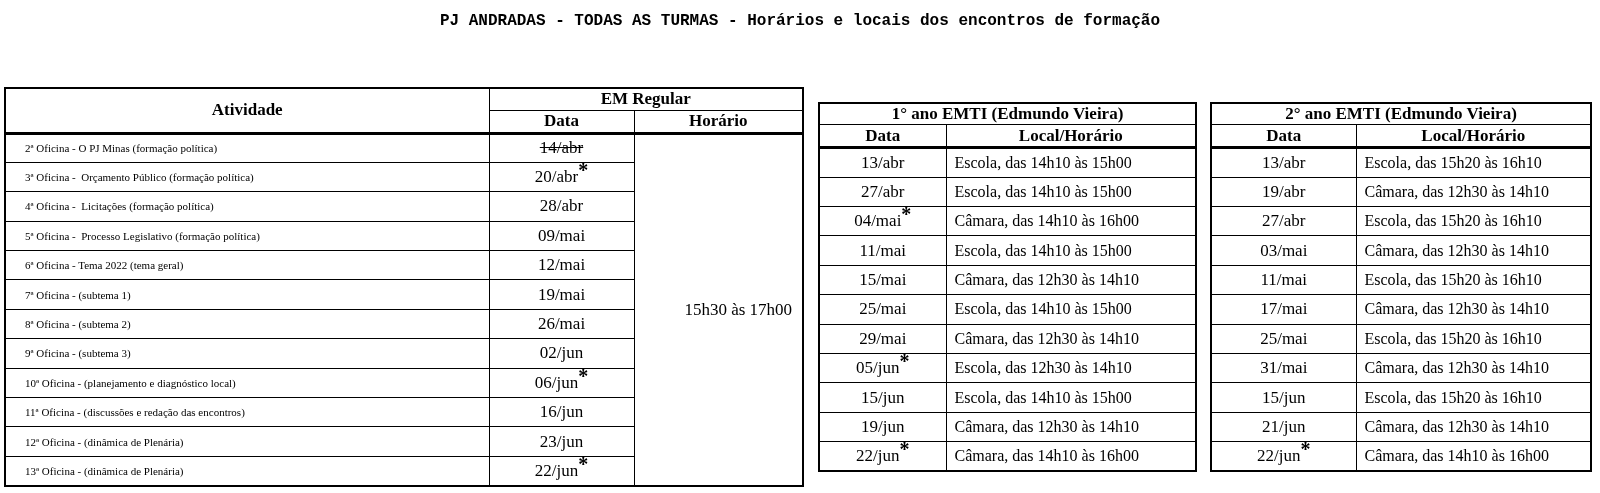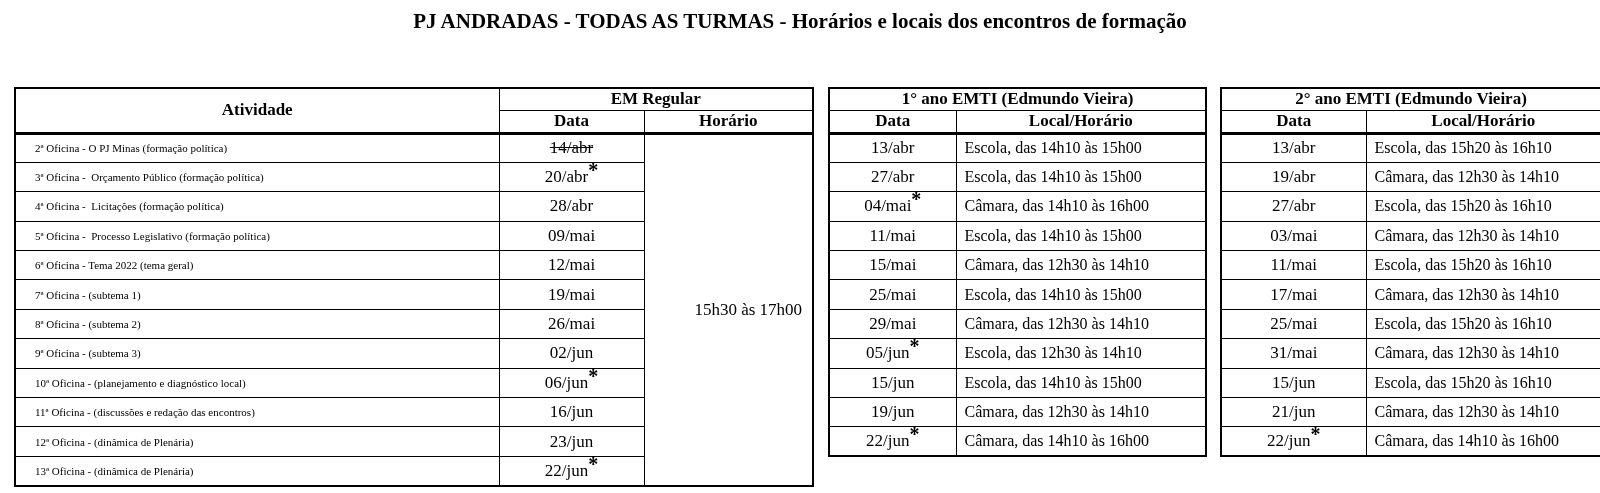--- a/index.html
+++ b/index.html
@@ -2,26 +2,26 @@
 <html><head>
 <meta charset="utf-8">
 <style>
   * { box-sizing: border-box; }
   html, body {
     margin: 0; padding: 0; background: #ffffff; color: #000;
     width: 1600px; height: 493px; overflow: hidden;
     font-family: "Liberation Serif", serif;
   }
   .page-title {
-    text-align: center; font-weight: bold; font-size: 21px;
-    margin: 9px 0 0 0; line-height: 25px;
+    text-align: center; font-weight: bold; font-size: 16px;
+    margin: 9px 0 0 0; line-height: 25px; font-family: Liberation Mono, monospace;
   }
   .tables {
-    display: flex; align-items: flex-start;
-    margin: 53px 0 0 14px;
+    display: flex; align-items: center;
+    margin: 53px 0 0 4px;
   }
   table {
     border-collapse: collapse; table-layout: fixed;
     border: 2px solid #000; background: #fff;
   }
   .t-left  { width: 798px; }
   .t-mid   { width: 377px; margin-left: 14px; }
   .t-right { width: 380px; margin-left: 13px; }
   th, td { border: 1px solid #000; padding: 0; overflow: hidden; }
   thead tr.grp { height: 22px; }

